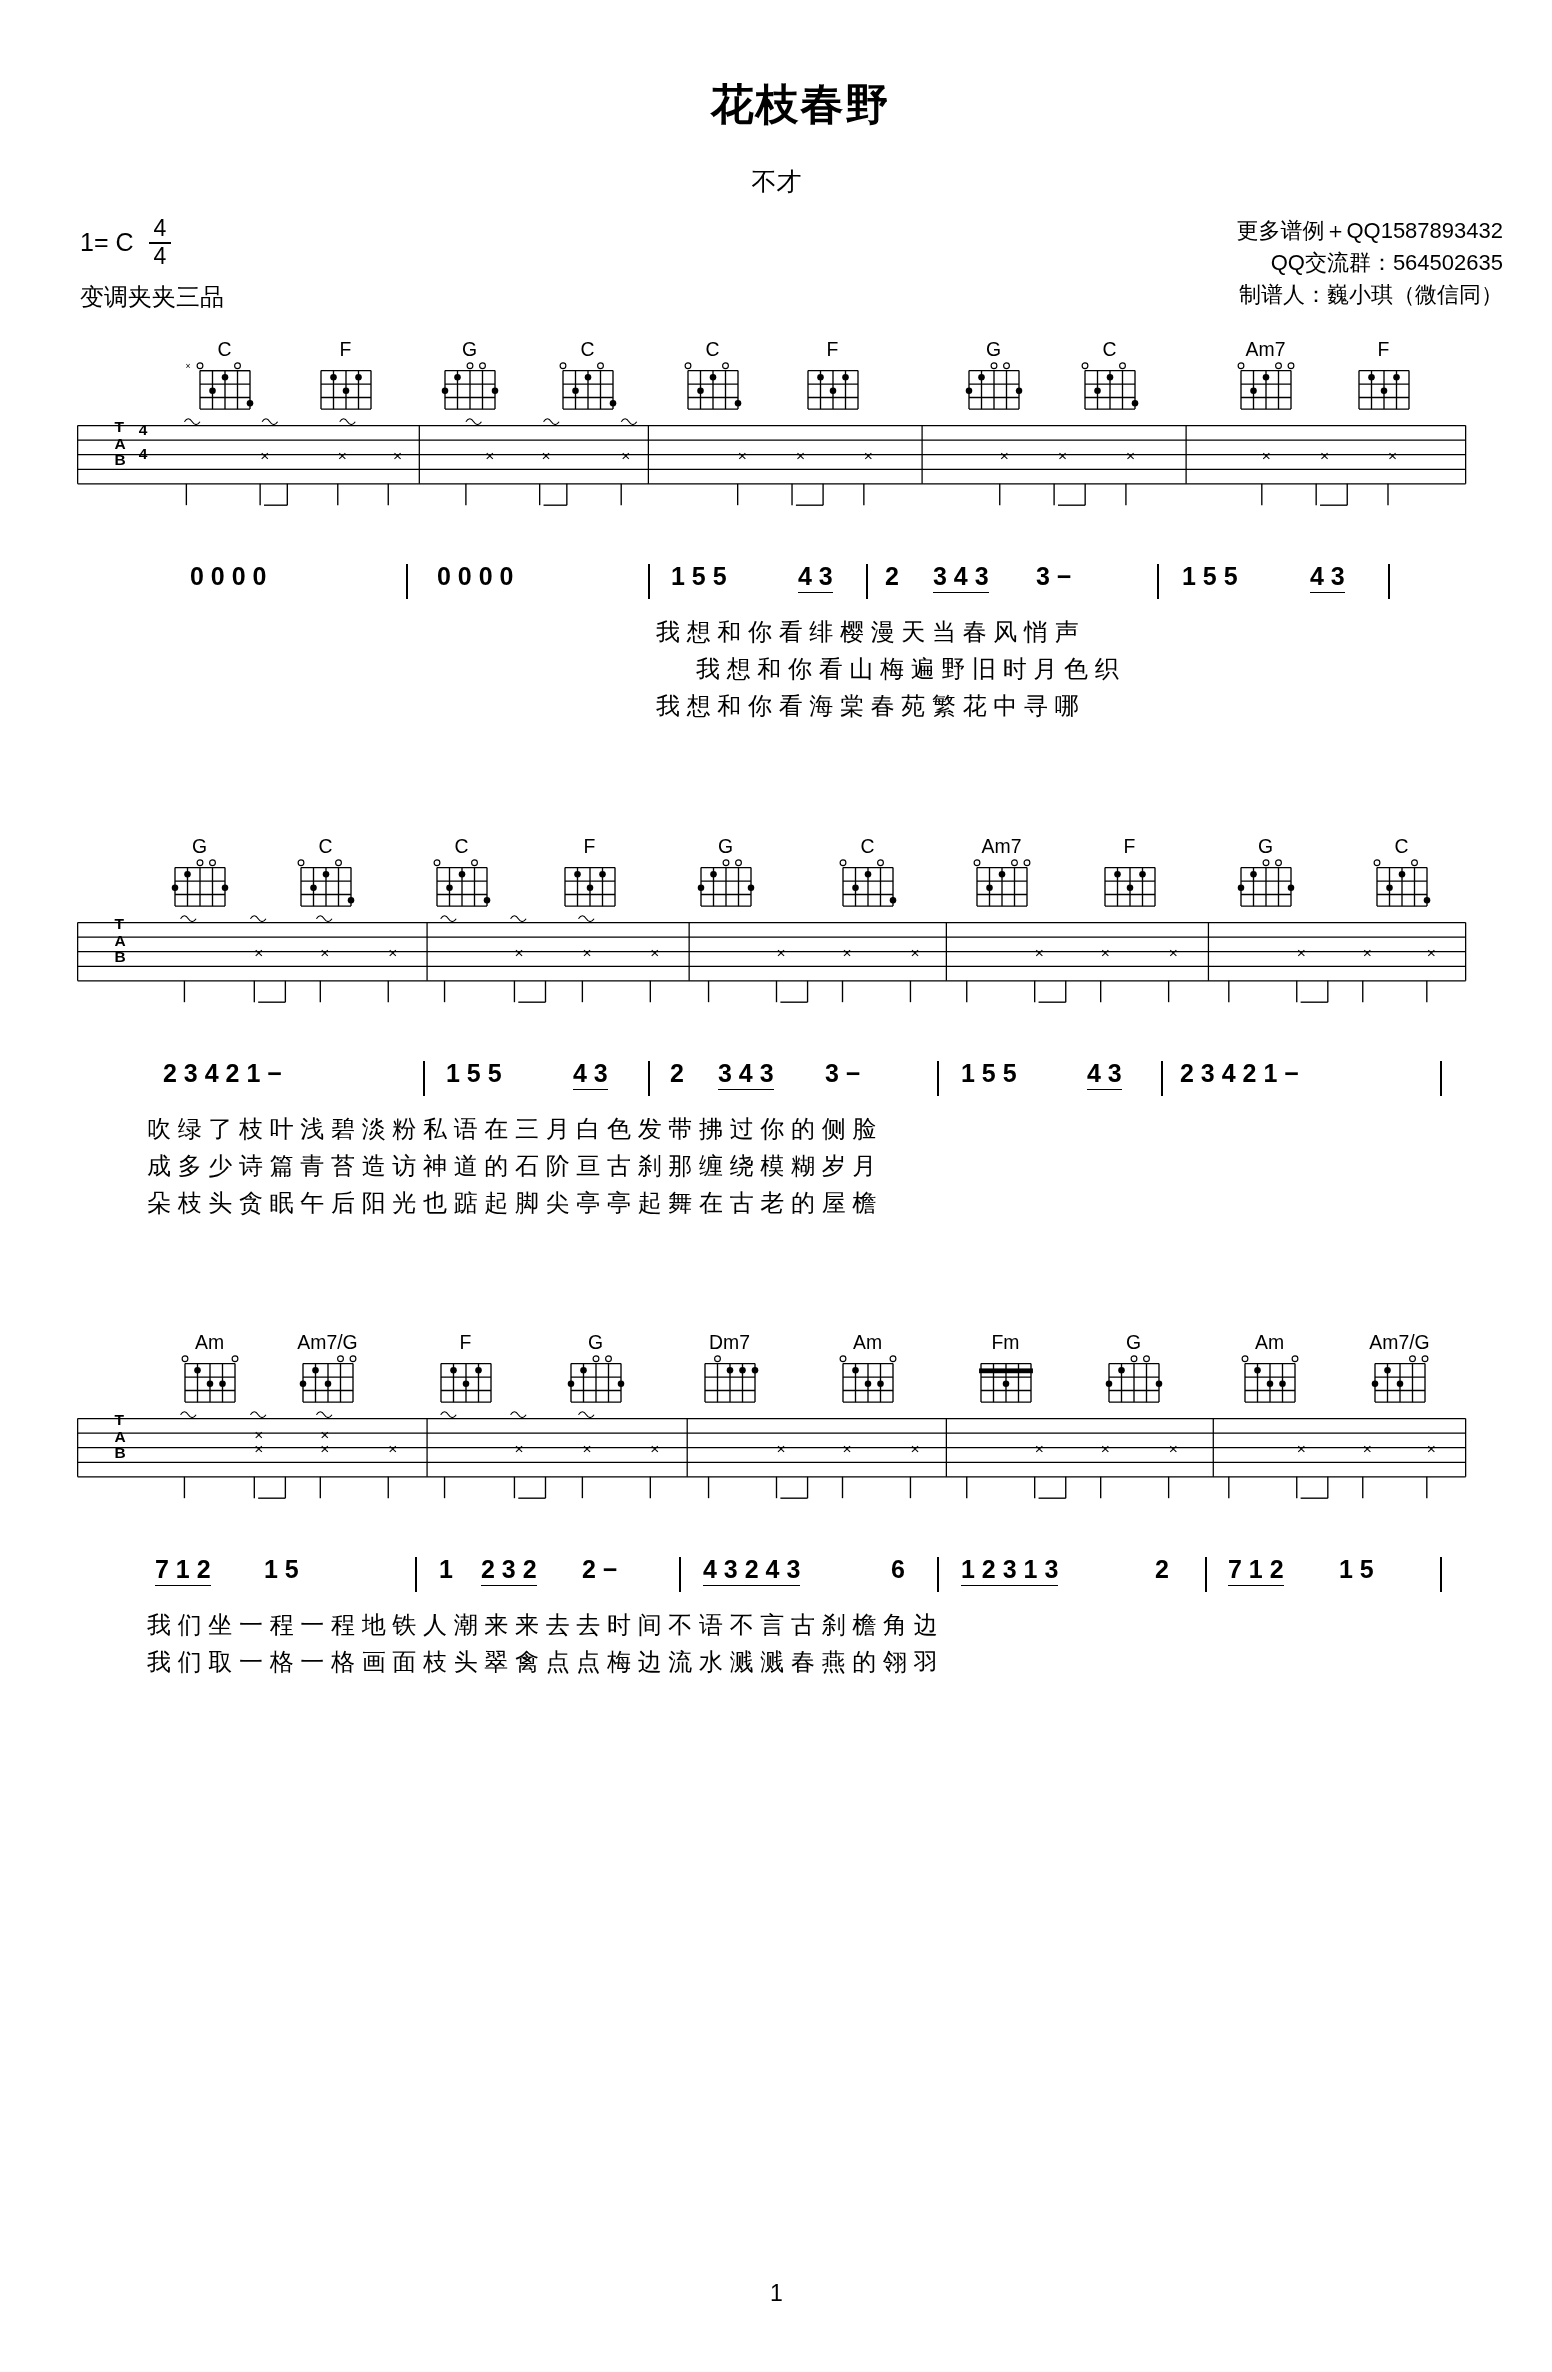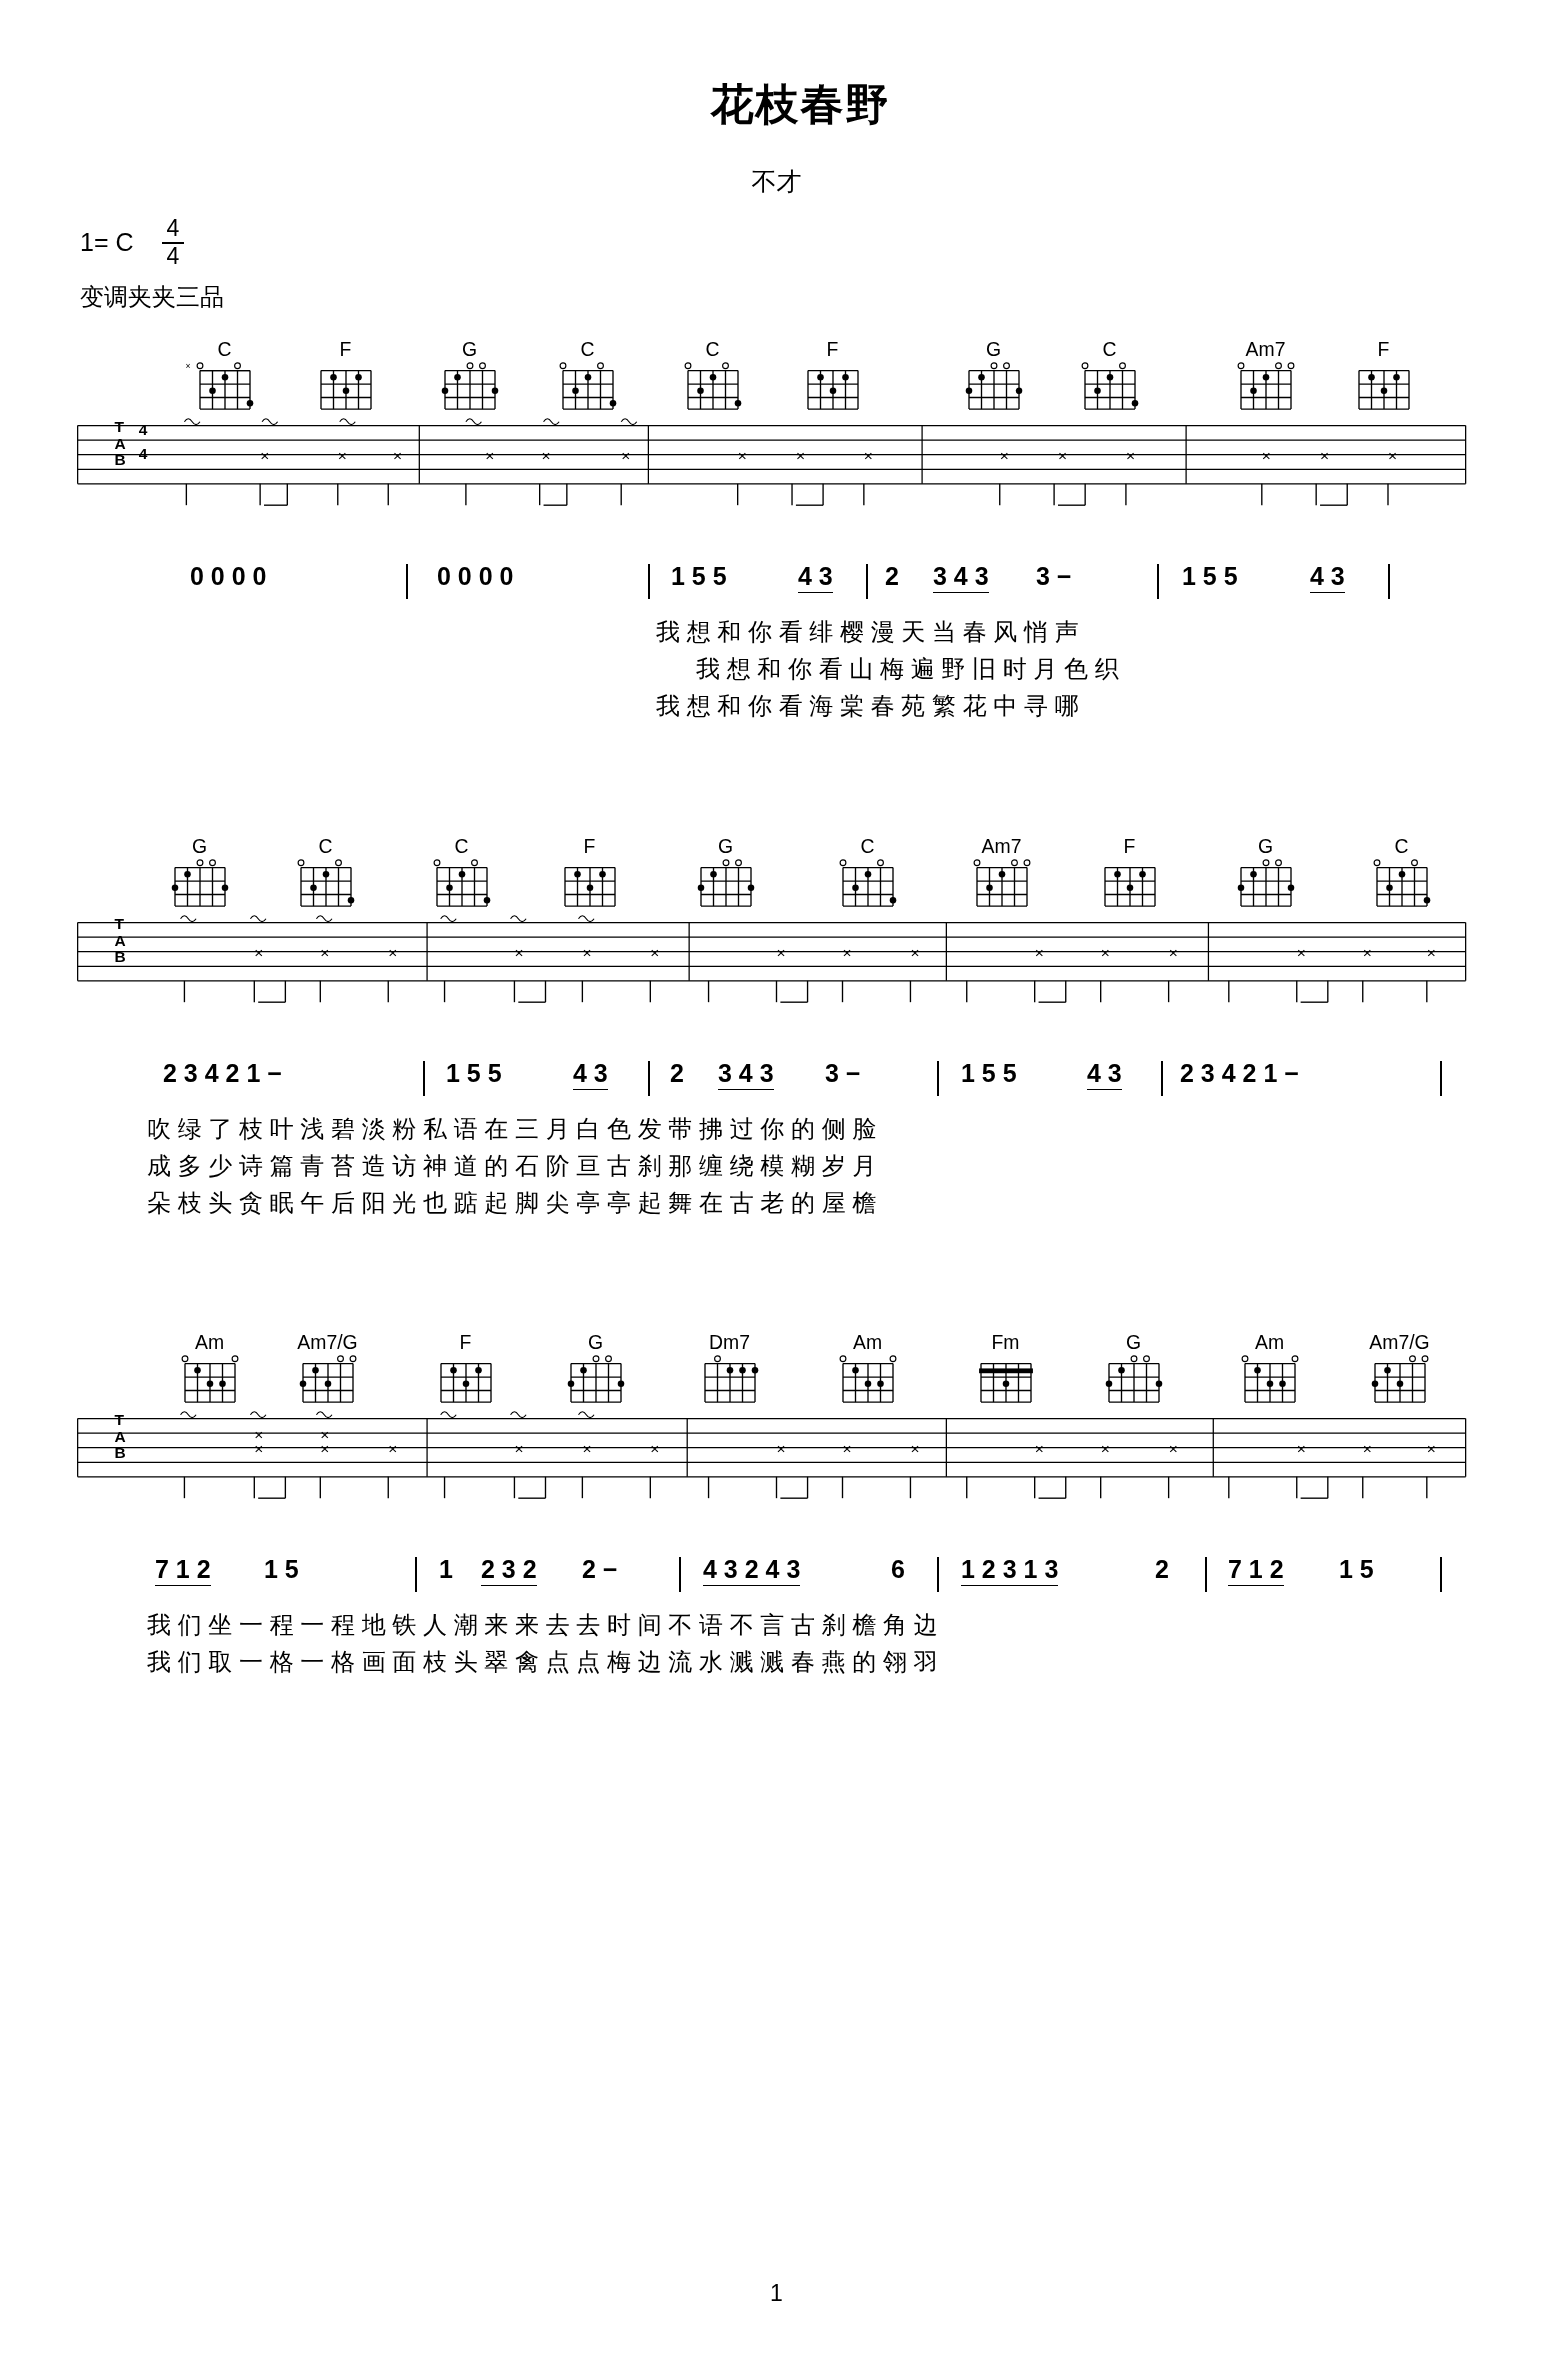--- a/index.html
+++ b/index.html
@@ -43,21 +43,21 @@
   }
   .keyblock {
     position: absolute;
     left: 80px;
     top: 218px;
     font-size: 25px;
   }
   .keyline {
     display: flex;
     align-items: center;
-    gap: 23px;
+    gap: 10px;
   }
   .timesig {
     display: inline-flex;
     flex-direction: column;
     align-items: center;
     line-height: 0.95;
     font-size: 23px;
     margin-left: 5.8px;
   }
   .timesig .num { border-bottom: 0px solid #000; }
@@ -139,20 +139,25 @@
       <span>1= C</span>
       <span class="timesig">
         <span class="num">4</span>
         <span style="width:21.3px;height:1.9px;background:#000;display:block;margin:1.9px 0;"></span>
         <span>4</span>
       </span>
     </div>
   </div>
   <div class="capo">变调夹夹三品</div>
 
+  <div class="credits">
+    <div>更多谱例＋QQ1587893432</div>
+    <div>QQ交流群：564502635</div>
+    <div>制谱人：巍小琪（微信同）</div>
+  </div>
 
   <div class="system" style="top:338px;">
     <div class="chordrow">
       <div class="chordbox" style="left:180px;">
         <div class="chordname">C</div>
         <div class="grid-wrap">
           <svg class="grid" width="78" height="50" viewBox="0 0 80 52">
             <g stroke="#000" stroke-width="1.4">
               <line x1="14" y1="10" x2="66" y2="10"></line>
                 <line x1="14" y1="10" x2="66" y2="10"></line>

